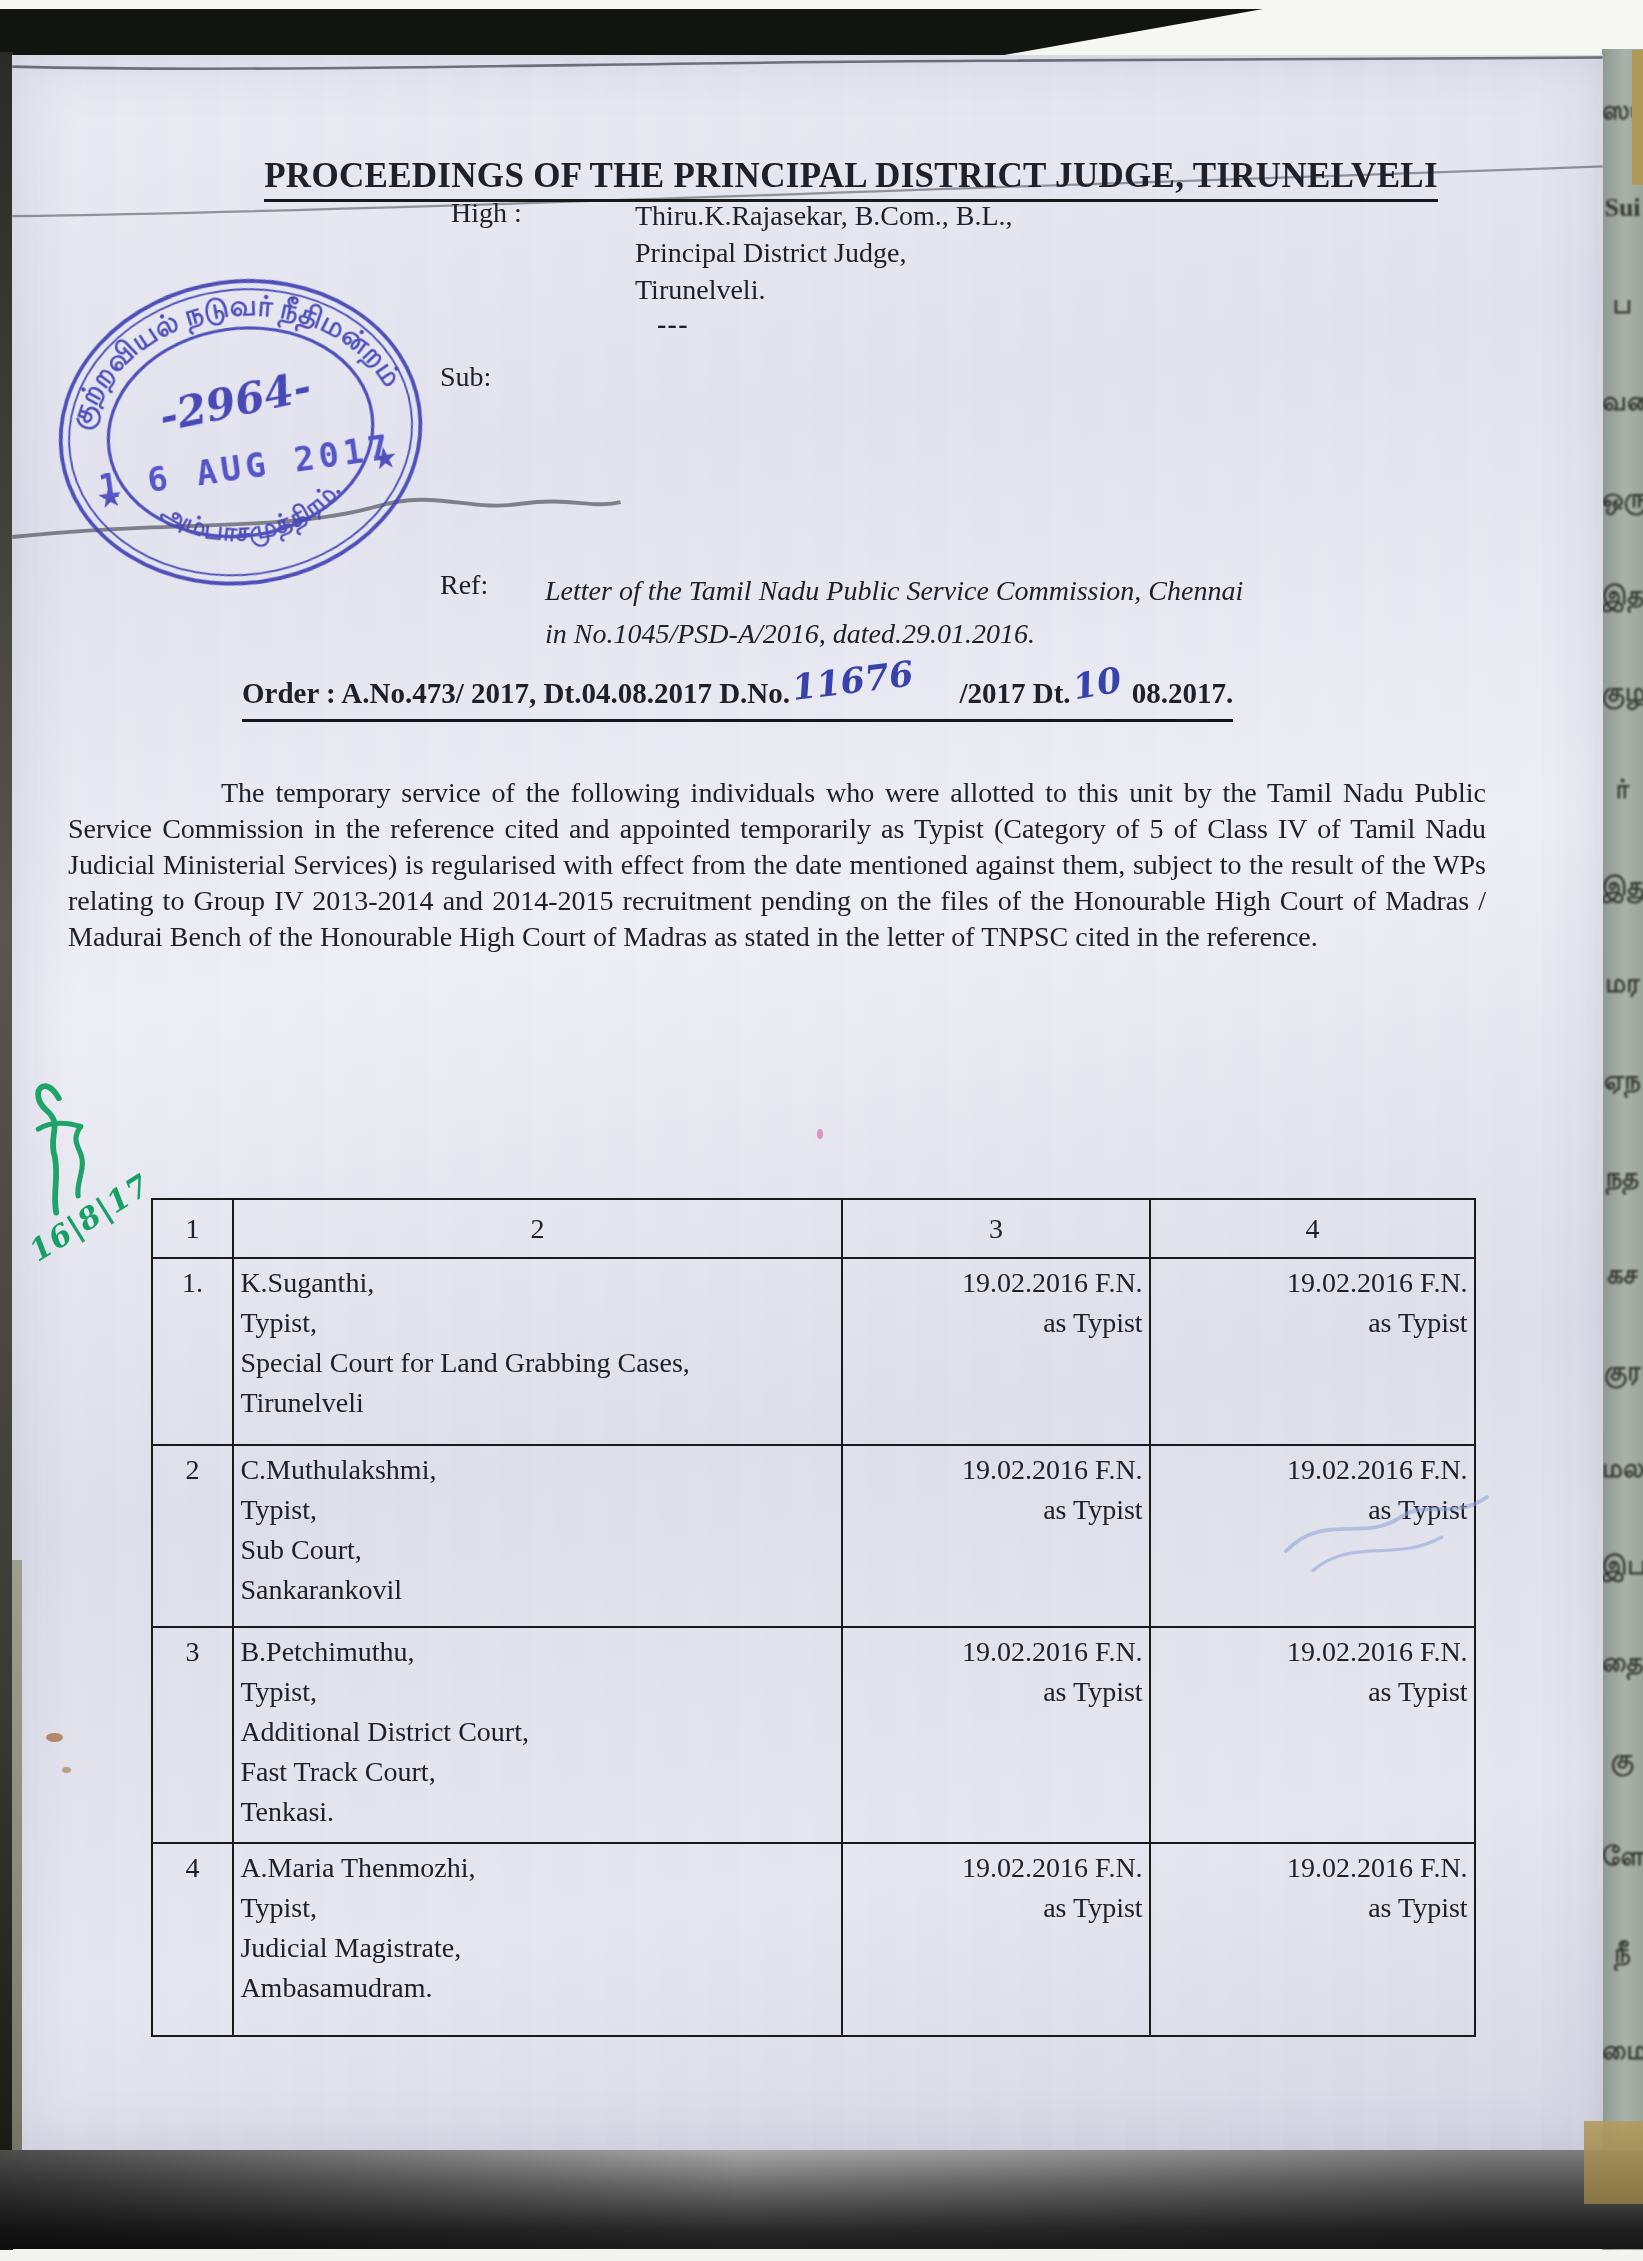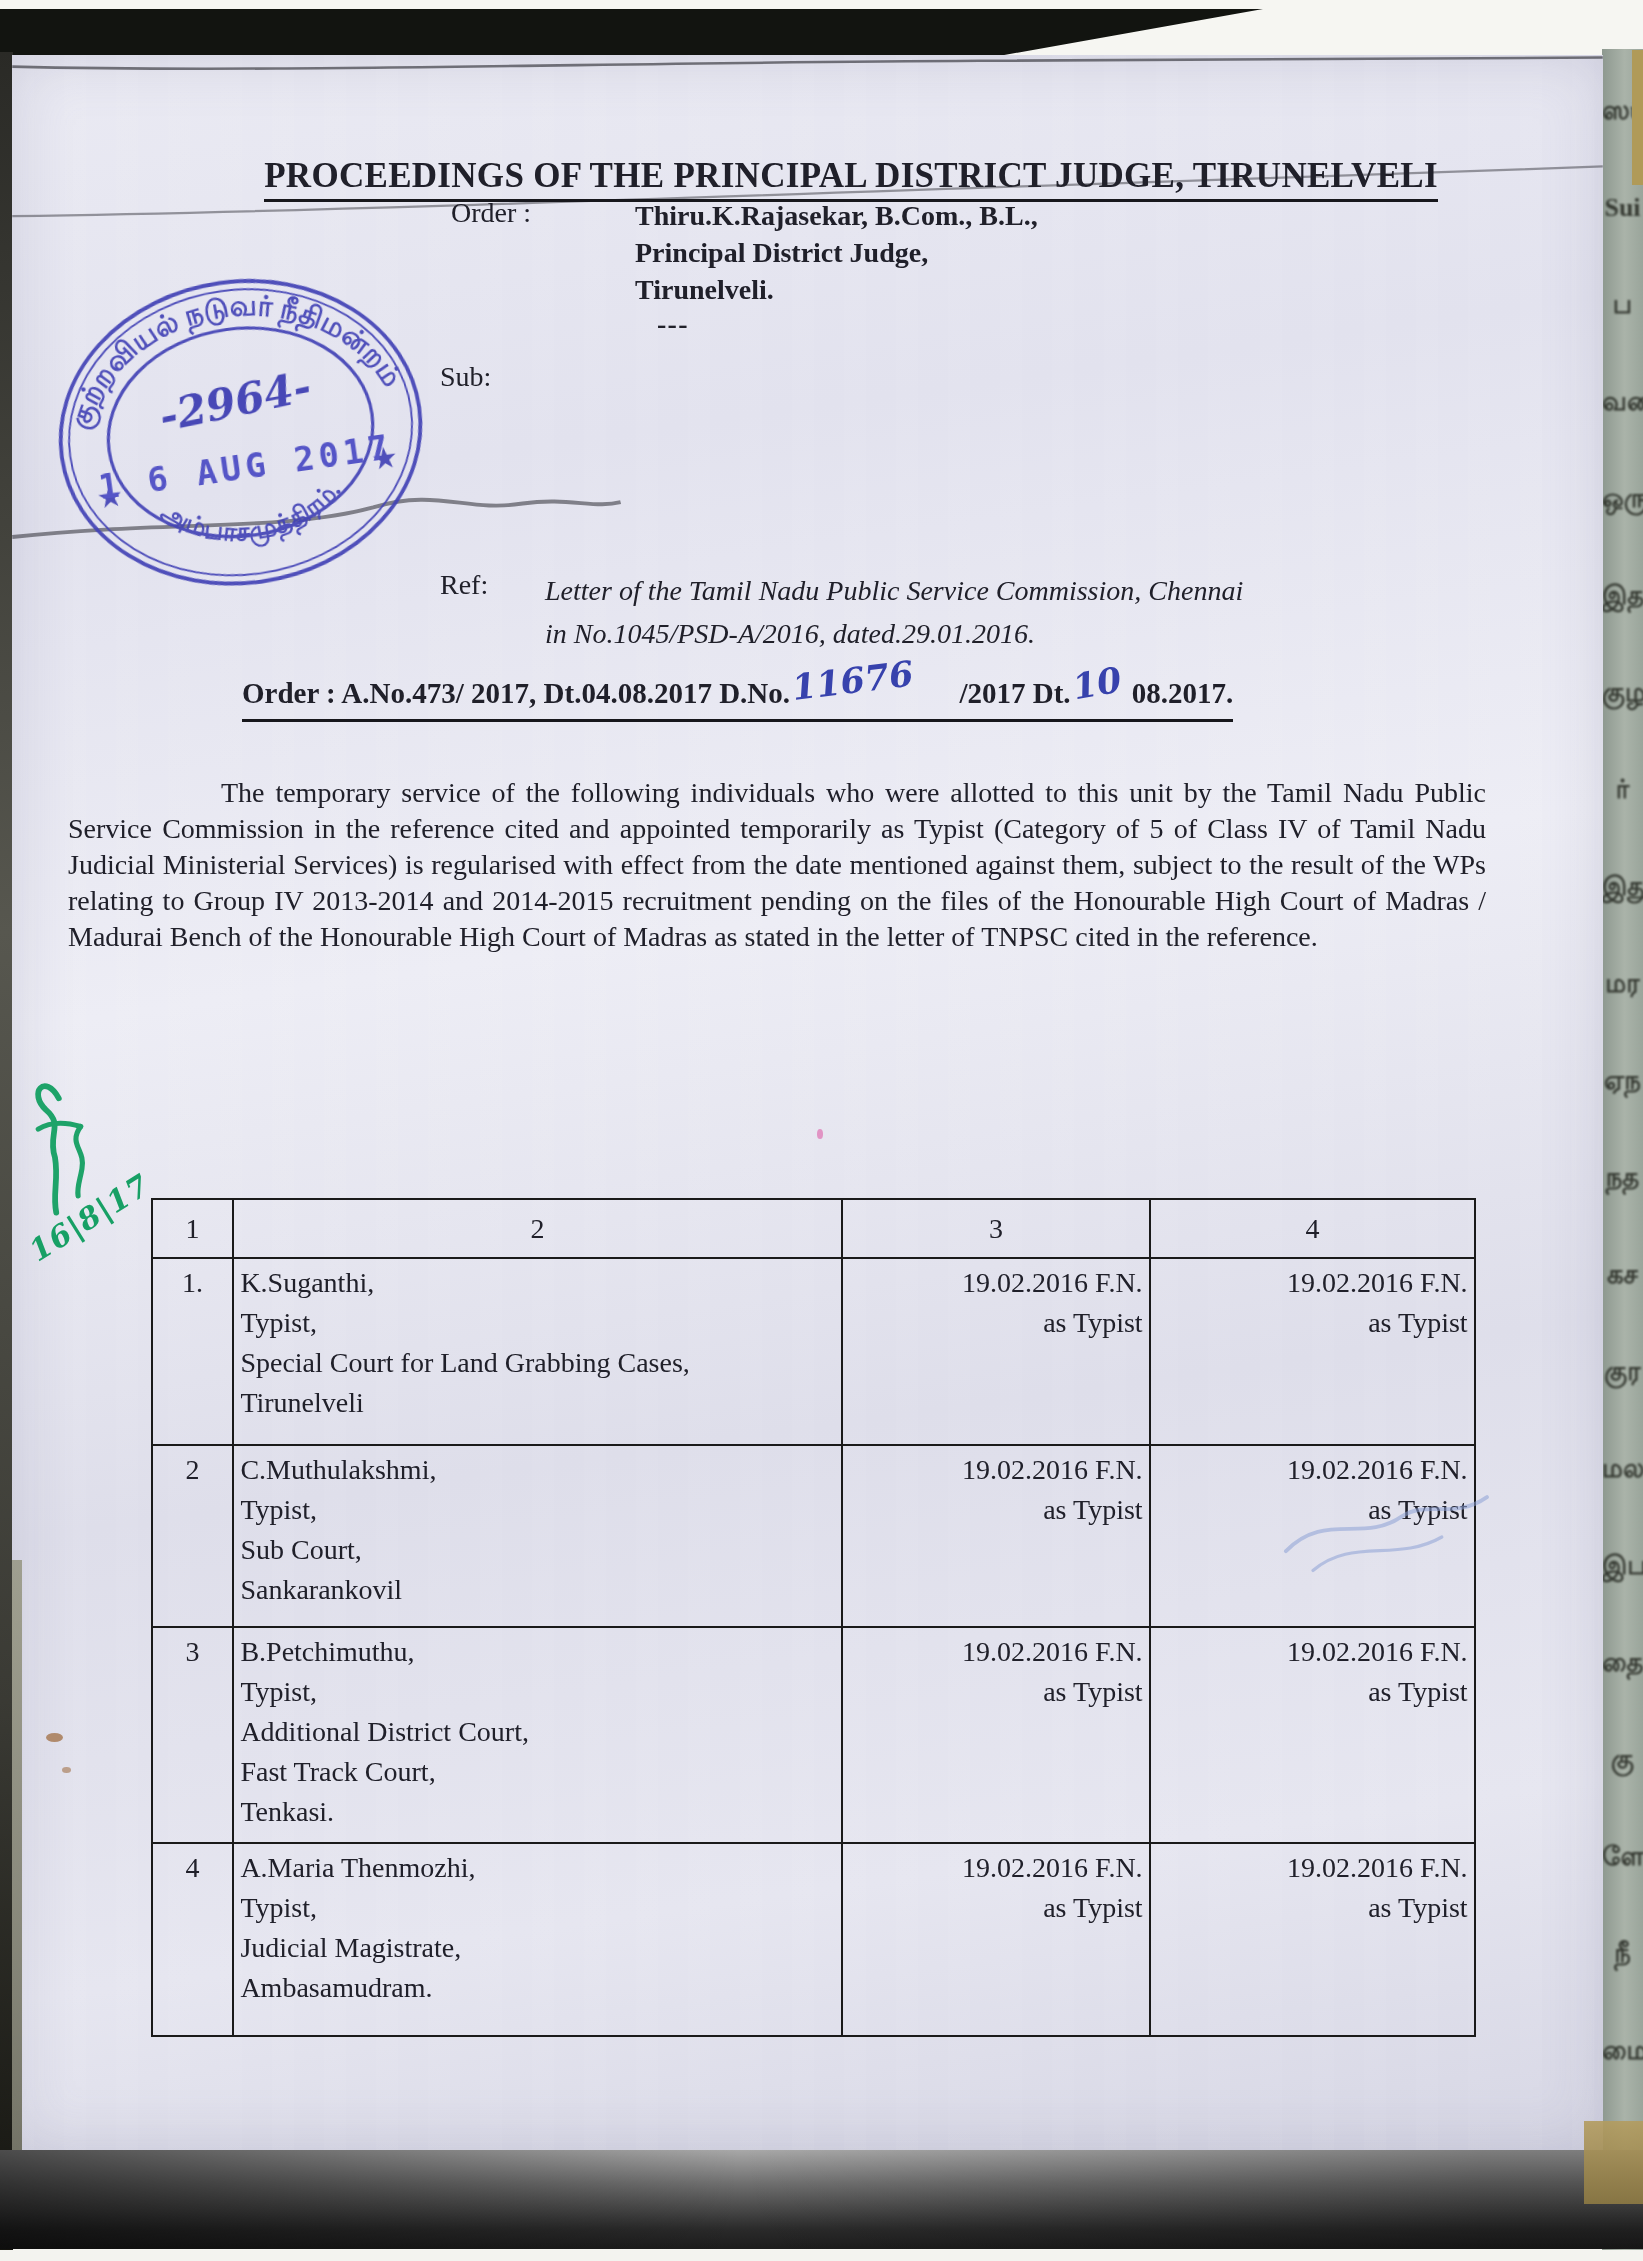--- a/index.html
+++ b/index.html
@@ -36,21 +36,21 @@
   .crease-svg{position:absolute;left:11.6px;top:55px;z-index:5;filter:blur(0.6px);}
   .stain{position:absolute;border-radius:50%;z-index:6;}
 
   
   .content{position:absolute;left:0;top:0;width:1644px;height:2261px;z-index:6;font-size:28px;}
   .doc-title{position:absolute;left:213px;top:156px;width:1276px;text-align:center;
         font-weight:bold;font-size:35px;letter-spacing:0.3px;}
   .doc-title span{border-bottom:3.9px solid #18181d;padding-bottom:3.9px;}
   .label{position:absolute;font-size:28px;}
   .pre{white-space:pre-line;}
-  .name-block{position:absolute;left:635px;top:197px;line-height:37px;font-weight:bold;}
+  .name-block{position:absolute;left:635px;top:197px;line-height:37px;}
   .separator{position:absolute;left:657px;top:308px;font-weight:bold;letter-spacing:1.3px;}
   .sub-text{position:absolute;left:545px;top:361px;width:902px;line-height:50px;text-align:justify;}
   .ref-text{position:absolute;left:545px;top:569px;width:915px;line-height:43px;font-style:italic;}
   .order-line{position:absolute;left:242px;top:670px;font-weight:bold;font-size:29px;}
   .order-line .ul{display:inline-block;border-bottom:3.9px solid #17171c;padding-bottom:7.7px;}
   .hand{display:inline-block;font-style:italic;color:#3742ad;font-size:35px;font-weight:bold;
         transform:rotate(-7deg) translateY(-10.3px);font-family:"DejaVu Serif",serif;}
   .hand.dno{margin-right:45px;margin-left:2.6px;}
   .hand.day{margin-left:3.9px;margin-right:1.3px;transform:rotate(-10deg) translateY(-7.7px);}
   .body-par{position:absolute;left:68px;top:775px;width:1418px;line-height:36px;
@@ -121,21 +121,21 @@
   </svg>
 
   <div class="stain" style="left:46px;top:1733px;width:17px;height:9px;background:rgba(150,92,40,.65);"></div>
   <div class="stain" style="left:62px;top:1767px;width:9px;height:6.4px;background:rgba(150,92,40,.5);"></div>
   <div class="stain" style="left:817px;top:1129px;width:6.4px;height:10.3px;background:rgba(220,80,160,.55);"></div>
 
   <div class="content">
 
     <div class="doc-title"><span>PROCEEDINGS OF THE PRINCIPAL DISTRICT JUDGE, TIRUNELVELI</span></div>
 
-    <div class="label" style="left:451px;top:197px;">Order :</div>
+    <div class="label" style="left:451px;top:197px;">High :</div>
     <div class="name-block pre">Thiru.K.Rajasekar, B.Com., B.L.,
 Principal District Judge,
 Tirunelveli.</div>
     <div class="separator">---</div>
 
     <div class="label" style="left:440px;top:361px;">Sub:</div>
 
     <div class="label" style="left:440px;top:569px;">Ref:</div>
     <div class="ref-text pre">Letter of the Tamil Nadu Public Service Commission, Chennai
 in No.1045/PSD-A/2016, dated.29.01.2016.</div>

